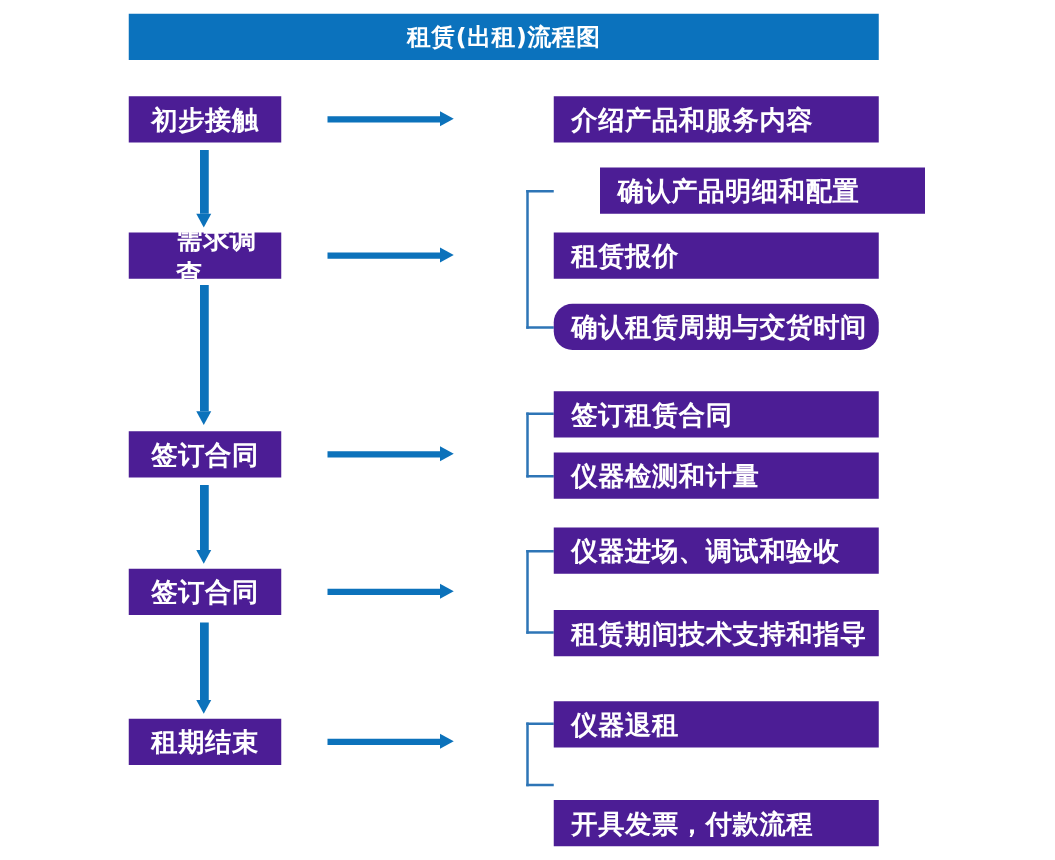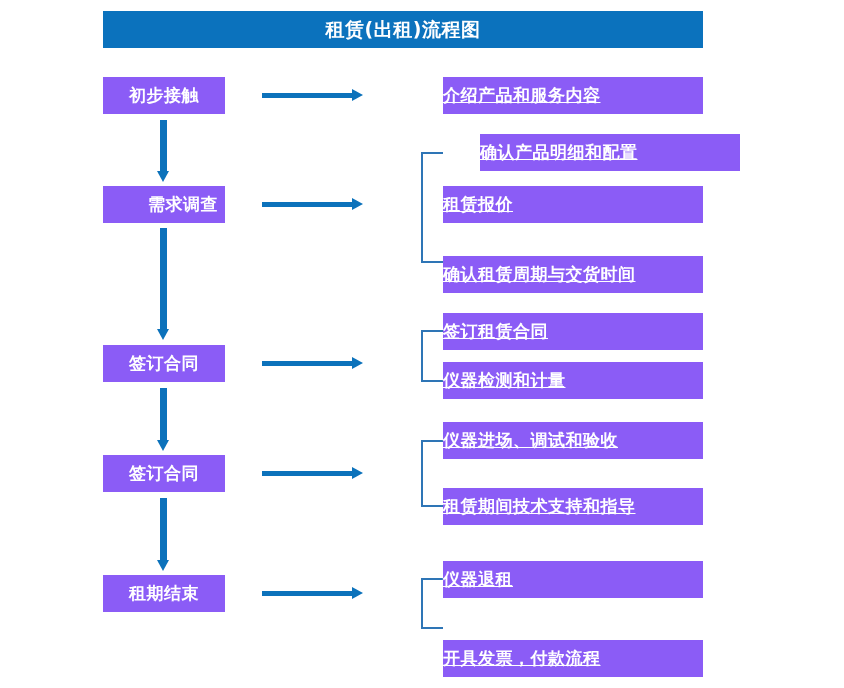--- a/index.html
+++ b/index.html
@@ -29,41 +29,41 @@
     align-items: center;
     justify-content: center;
     font-size: 19px;
     font-weight: bold;
     letter-spacing: 0.5px;
   }
 
   
   .node {
     position: absolute;
-    background: #8b5cf6;
+    background: #4c1d95;
     color: #ffffff;
     display: flex;
     align-items: center;
-    font-size: 17px;
+    font-size: 21px;
     font-weight: bold;
     box-sizing: border-box;
   }
   .node.stage {
     width: 122px;
     height: 37px;
     justify-content: center;
     left: 103px;
     letter-spacing: 0.5px;
   }
   .node.task {
     width: 260px;
     height: 37px;
     left: 443px;
+    padding-left: 14px;
     letter-spacing: 0.5px;
-    text-decoration: underline;
   }
 
   
   .v-arrow {
     position: absolute;
     left: 157px;
     width: 12px;
   }
   .v-arrow .shaft {
     position: absolute;
@@ -171,21 +171,21 @@
 
   <div class="bracket" style="top:152px; height:111px;"></div>
   <div class="bracket" style="top:330px; height:52px;"></div>
   <div class="bracket" style="top:440px; height:67px;"></div>
   <div class="bracket" style="top:578px; height:51px;"></div>
 
   <div class="node task" style="top:77px;">介绍产品和服务内容</div>
 
   <div class="node task" style="top:134px;margin-left:37px;">确认产品明细和配置</div>
   <div class="node task" style="top:186px;">租赁报价</div>
-  <div class="node task" style="top:256px;">确认租赁周期与交货时间</div>
+  <div class="node task" style="top:243px;border-radius:15px;">确认租赁周期与交货时间</div>
 
   <div class="node task" style="top:313px;">签订租赁合同</div>
   <div class="node task" style="top:362px;">仪器检测和计量</div>
 
   <div class="node task" style="top:422px;">仪器进场、调试和验收</div>
   <div class="node task" style="top:488px;">租赁期间技术支持和指导</div>
 
   <div class="node task" style="top:561px;">仪器退租</div>
   <div class="node task" style="top:610px;margin-top:30px;">开具发票，付款流程</div>
 

